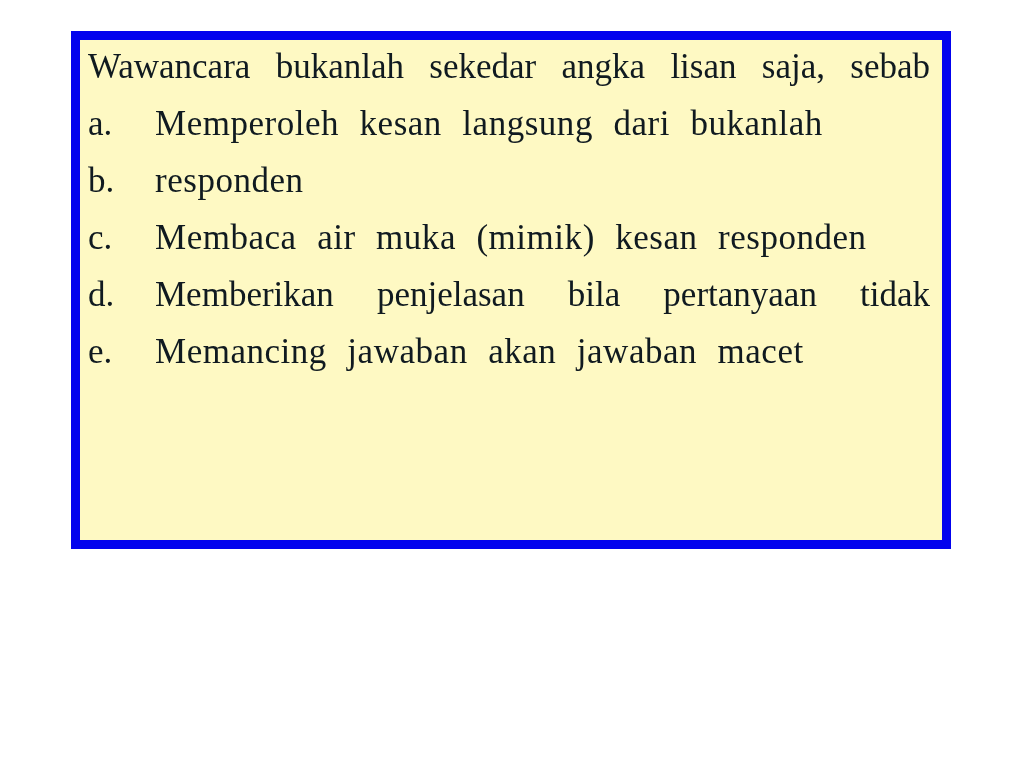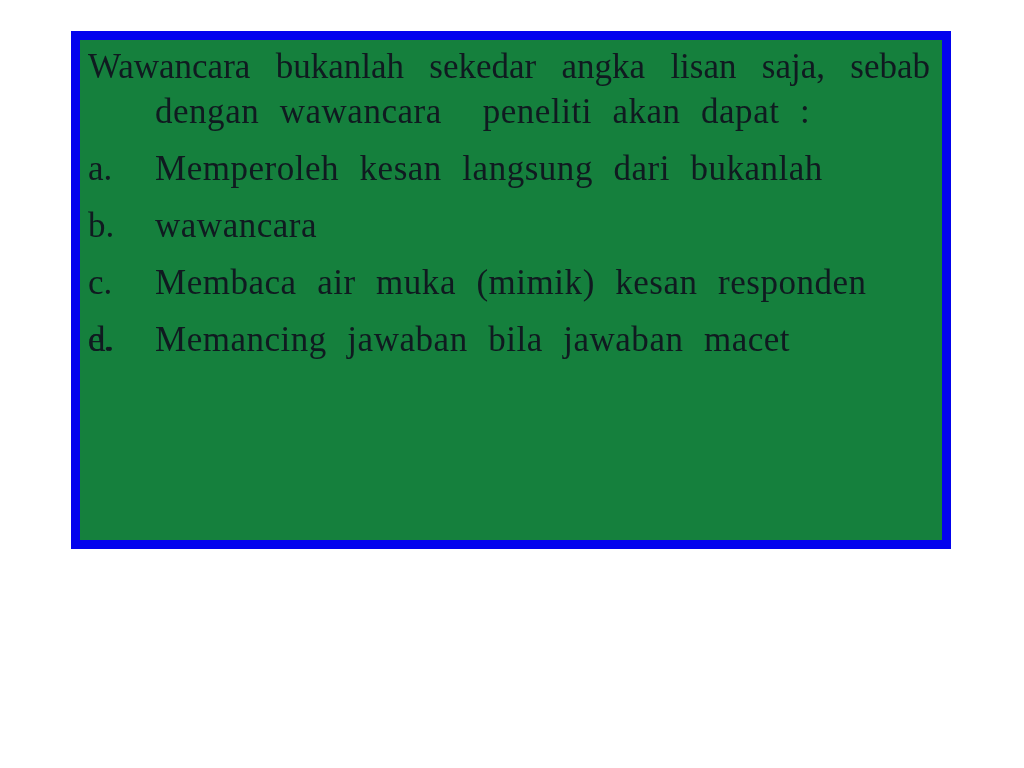--- a/index.html
+++ b/index.html
@@ -15,21 +15,21 @@
     overflow: hidden;
   }
   .slide-box {
     position: absolute;
     left: 71px;
     top: 31px;
     width: 880px;
     height: 518px;
     box-sizing: border-box;
     border: 9px solid #0303ee;
-    background: #15803d;
+    background: #fef9c3;
   }
   .text-area {
     position: absolute;
     left: 8px;
     top: 4px;
     width: 842px;
     color: #101a20;
     font-size: 35px;
     line-height: 45px;
   }
@@ -62,41 +62,41 @@
   }
 </style>
 </head>
 <body>
 
 <div class="slide-box">
   <div class="text-area">
 
     <div class="para">
       <div class="line stretch">Wawancara bukanlah sekedar angka lisan saja, sebab</div>
-      <div class="line hang-indent">dengan wawancara  peneliti akan dapat :</div>
     </div>
 
     <div class="para item">
       <span class="item-label">a.</span>
       <div class="line">Memperoleh kesan langsung dari bukanlah</div>
     </div>
 
     <div class="para item">
       <span class="item-label">b.</span>
-      <div class="line">wawancara</div>
+      <div class="line">responden</div>
     </div>
 
     <div class="para item">
       <span class="item-label">c.</span>
       <div class="line">Membaca air muka (mimik) kesan responden</div>
     </div>
 
     <div class="para item">
       <span class="item-label">d.</span>
+      <div class="line stretch">Memberikan penjelasan bila pertanyaan tidak</div>
     </div>
 
     <div class="para item">
       <span class="item-label">e.</span>
-      <div class="line">Memancing jawaban bila jawaban macet</div>
+      <div class="line">Memancing jawaban akan jawaban macet</div>
     </div>
 
   </div>
 </div>
 
 </body></html>

